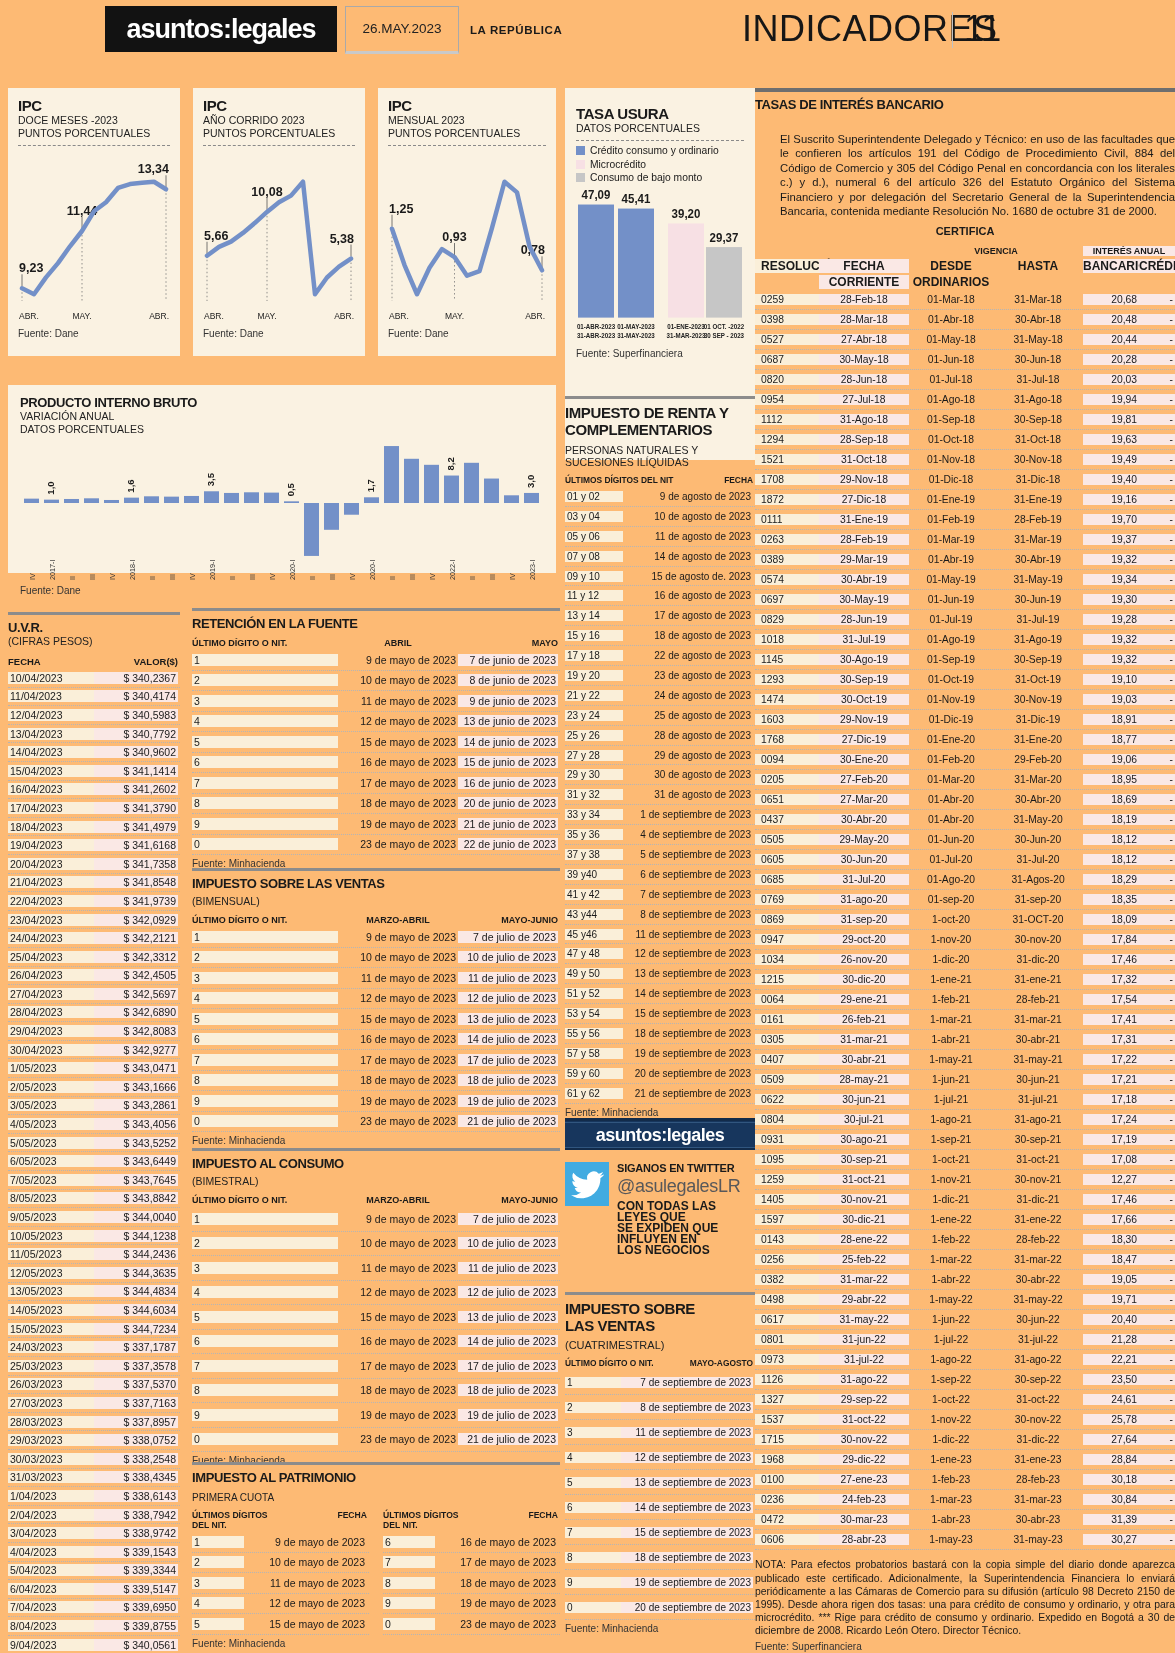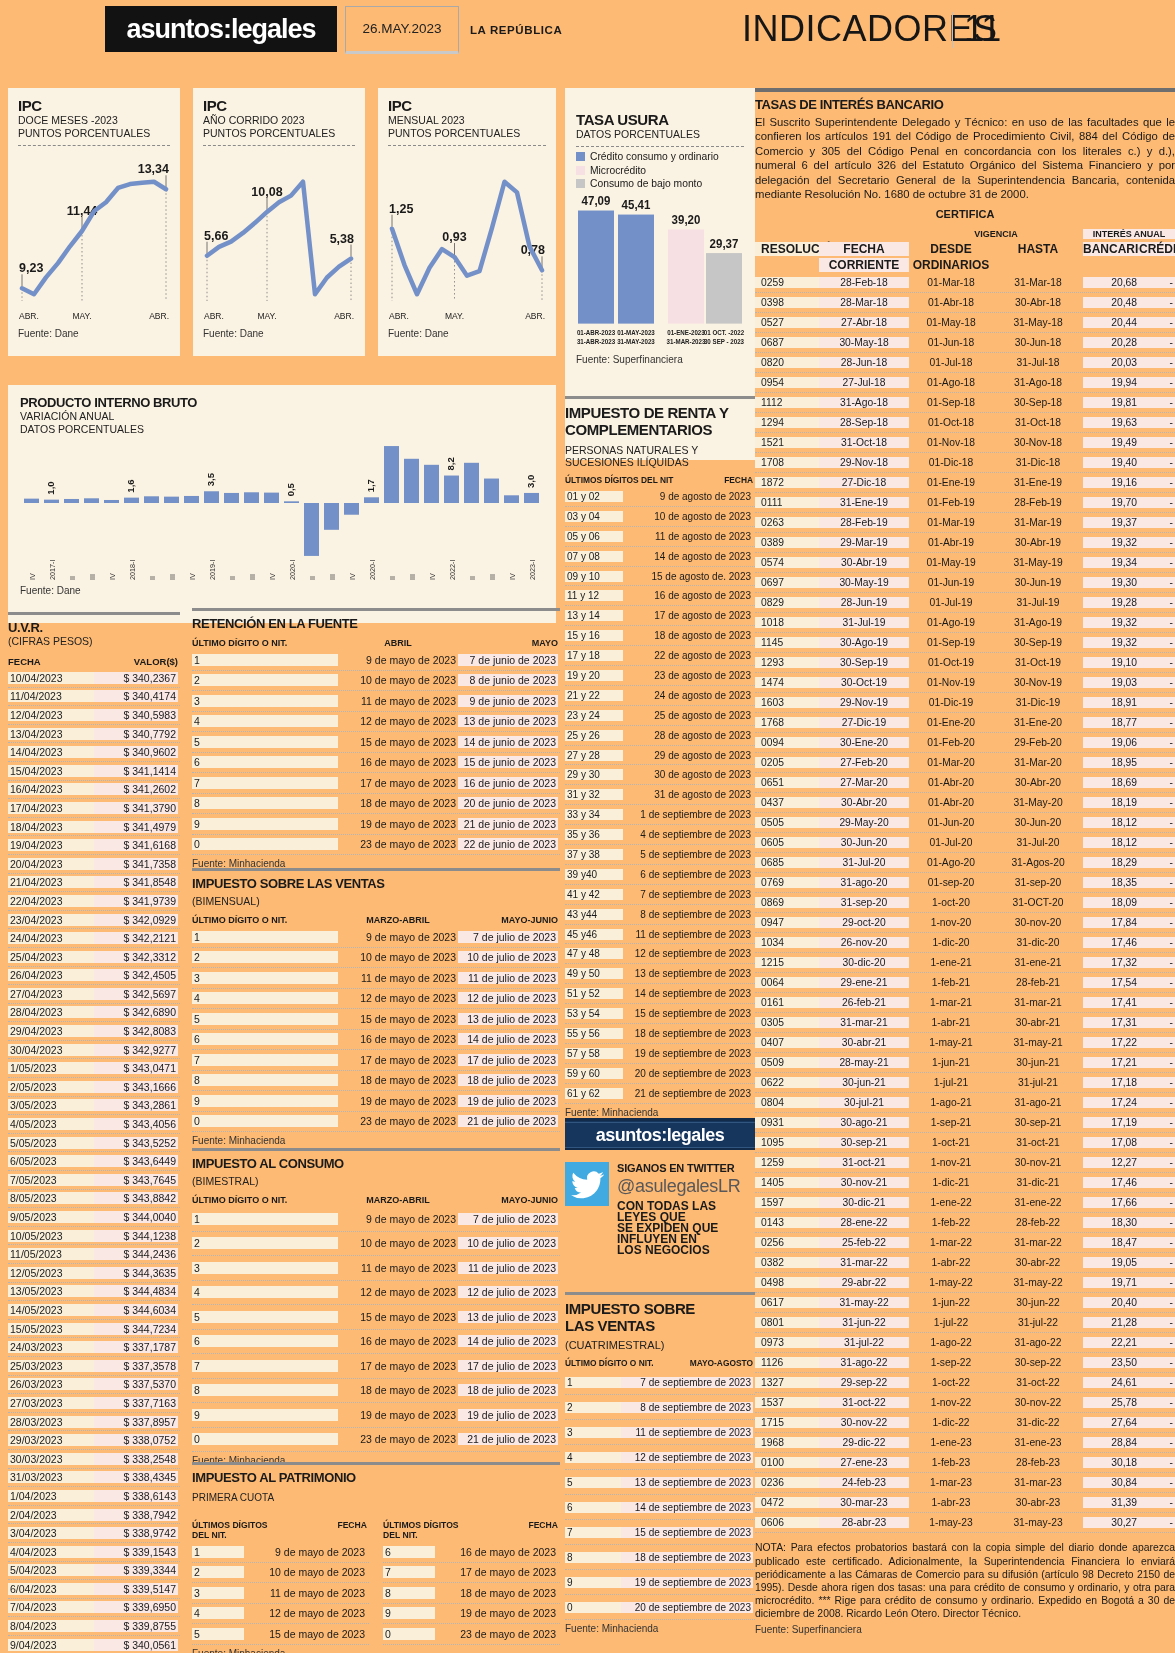--- a/index.html
+++ b/index.html
@@ -21,22 +21,22 @@
   .sec-title{font-weight:bold;font-size:13px;letter-spacing:-.4px;}
   .sec-title.small{font-size:15px;line-height:17px;}
   .sec-sub{font-size:10.5px;line-height:13px;color:#222;}
   .dashed{border-bottom:1px dashed #8a8a8a;margin:5px 0 3px;}
   .fuente{font-size:10px;color:#333;margin-top:3px;}
   .cream{background:#FAF2E2;}
   
   #p-ipc0{left:8px;top:88px;width:172px;height:268px;padding:9px 10px;box-sizing:border-box;}
   #p-ipc1{left:193px;top:88px;width:172px;height:268px;padding:9px 10px;box-sizing:border-box;}
   #p-ipc2{left:378px;top:88px;width:178px;height:268px;padding:9px 10px;box-sizing:border-box;}
-  #p-usura{left:565px;top:88px;width:190px;height:372px;padding:23px 11px;box-sizing:border-box;}
-  #p-pib{left:8px;top:385px;width:548px;height:238px;padding:10px 12px;box-sizing:border-box;}
+  #p-usura{left:565px;top:88px;width:190px;height:372px;padding:17px 11px;box-sizing:border-box;}
+  #p-pib{left:8px;top:385px;width:548px;height:188px;padding:10px 12px;box-sizing:border-box;}
   .ipc-svg{width:100%;height:176px;display:block;margin-top:2px;}
   .usura-svg{width:100%;height:158px;display:block;margin-top:2px;}
   .pib-svg{width:524px;height:142px;display:block;margin-top:4px;}
   .legend{margin:3px 0 0;}
   .legend-row{display:flex;align-items:center;font-size:10.3px;line-height:13.5px;}
   .legend-sq{width:9px;height:9px;margin-right:5px;flex:0 0 9px;}
   
   .tr{display:grid;align-items:center;border-bottom:1px dotted #b5b5b5;}
   .td{overflow:hidden;white-space:nowrap;padding:0 2px;}
   .thead{display:grid;font-weight:bold;}
@@ -50,21 +50,21 @@
   .uvr-head{grid-template-columns:86px 84px;font-size:9.5px;margin:8px 0 2px;}
   
   #p-ret{left:192px;top:608px;width:368px;}
   #p-vb{left:192px;top:868px;width:368px;}
   #p-con{left:192px;top:1148px;width:368px;}
   .t-3col .tr{grid-template-columns:146px 120px 100px;font-size:10.5px;}
   .t-ret .tr{height:19.5px;} .t-vb .tr{height:19.5px;} .t-con .tr{height:23.5px;}
   .head-3col{grid-template-columns:146px 120px 100px;font-size:9px;margin:7px 0 2px;}
   
   #p-pat{left:192px;top:1462px;width:368px;}
-  .pat-wrap{display:flex;gap:14px;margin-top:16px;}
+  .pat-wrap{display:flex;gap:14px;margin-top:6px;}
   .pat-col{width:177px;}
   .t-pat .tr{grid-template-columns:52px 123px;height:19.5px;font-size:10.5px;}
   .pat-head{grid-template-columns:88px 87px;font-size:8.6px;margin-bottom:2px;}
   
   #p-renta{left:565px;top:396px;width:190px;}
   .t-renta .tr{grid-template-columns:58px 130px;height:18.9px;font-size:10px;}
   .renta-head{grid-template-columns:110px 78px;font-size:8.4px;margin:7px 0 2px;}
   
   #p-banner{left:565px;top:1118px;width:190px;height:32px;background:#17365D;
             border-top:3px solid #122b4a;border-bottom:3px solid #122b4a;box-sizing:border-box;}
@@ -76,21 +76,21 @@
   .tw-right{padding-left:8px;}
   .tw-title{font-size:11px;font-weight:bold;letter-spacing:-.2px;}
   .tw-handle{font-size:18px;color:#58585a;letter-spacing:-.3px;margin-top:2px;}
   .tw-tag{font-size:12px;line-height:11px;font-weight:bold;margin-top:4px;}
   
   #p-cuat{left:565px;top:1292px;width:190px;}
   .t-cuat .tr{grid-template-columns:56px 132px;height:24px;font-size:10px;}
   .cuat-head{grid-template-columns:100px 88px;font-size:8.4px;margin:6px 0 2px;}
   
   #p-bank{left:755px;top:88px;width:420px;}
-  .bank-intro{font-size:11.3px;line-height:14.4px;text-align:justify;margin-top:3px;}
+  .bank-intro{font-size:11.3px;line-height:14.4px;text-align:justify;margin-top:20px;padding-left:25px;}
   .certifica{text-align:center;font-weight:bold;font-size:11px;margin:7px 0 6px;}
   .bank-h1{display:grid;grid-template-columns:64px 90px 174px 92px;font-size:9px;font-weight:bold;height:15px;align-items:center;}
   .bank-h2{display:grid;grid-template-columns:64px 90px 84px 90px 56px 36px;font-size:12px;font-weight:bold;height:16px;align-items:center;}
   .t-bank .tr{grid-template-columns:64px 90px 84px 90px 56px 36px;height:19px;font-size:10.3px;}
   .bank-nota{font-size:10.4px;line-height:13.2px;text-align:justify;margin-top:8px;}
   .pl{padding-left:6px;}
 </style>
 </head>
 <body>
 

